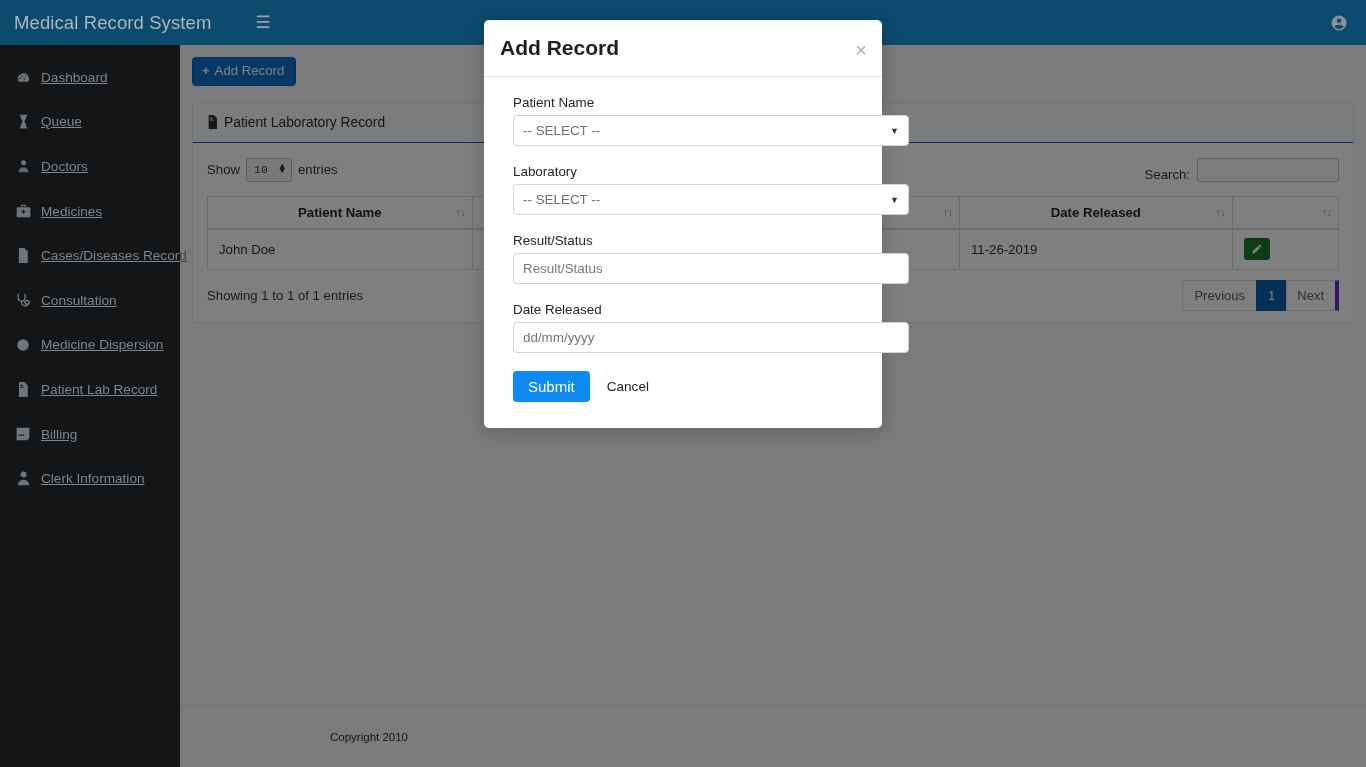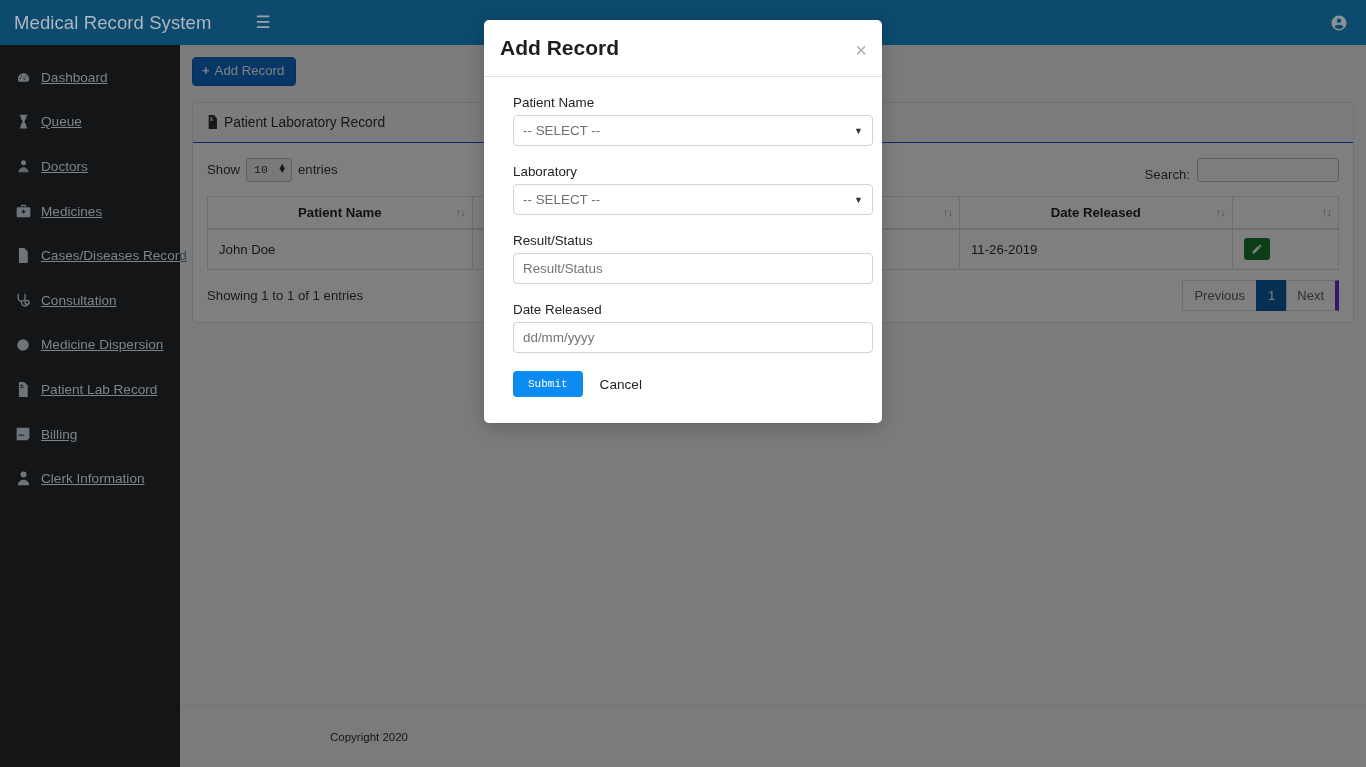--- a/index.html
+++ b/index.html
@@ -236,21 +236,21 @@
   }
   #modalBody { padding: 18px 29px 26px 29px; }
   .f-label {
     font-size: 13.4px;
     color: #212529;
     display: block;
     margin-bottom: 5px;
   }
   .f-group { margin-bottom: 18px; }
   .f-select, .f-input {
-    width: 360px; height: 31px;
+    width: 396px; height: 31px;
     border: 1px solid #ced4da;
     border-radius: 4px;
     background: #fff;
     font-size: 13.4px;
     color: #6a7076;
     display: flex; align-items: center;
     padding-left: 9px;
     position: relative;
     cursor: pointer;
   }
@@ -259,24 +259,24 @@
     transform: translateY(-50%);
     font-size: 9px; color: #333;
   }
   .f-input { cursor: text; }
   .modal-actions { display: flex; align-items: center; margin-top: 2px; }
   .btn-submit {
     background: #0d8bf2;
     color: #fff;
     border: none;
     border-radius: 4px;
-    font-size: 11px;
+    font-size: 15px;
     padding: 7px 15px;
     cursor: pointer;
-    font-family: Liberation Mono, monospace;
+    font-family: Liberation Sans, sans-serif;
   }
   .btn-cancel {
     background: transparent;
     border: none;
     color: #212529;
     font-size: 13.6px;
     margin-left: 11px;
     cursor: pointer;
     font-family: "Liberation Sans", sans-serif;
   }
@@ -485,21 +485,21 @@
             <span class="pg active">1</span>
             <span class="pg">Next</span>
           </div>
         </div>
 
       </div>
     </div>
   </div>
 
   <div id="footer">
-    <span class="cr">Copyright 2020</span>
+    <span class="cr">Copyright 2010</span>
   </div>
 </div>
 
 <div id="backdrop"></div>
 
 <div id="modal">
   <div id="modalHeader">
     <span id="modalTitle">Add Record</span>
     <span id="modalClose">×</span>
   </div>

